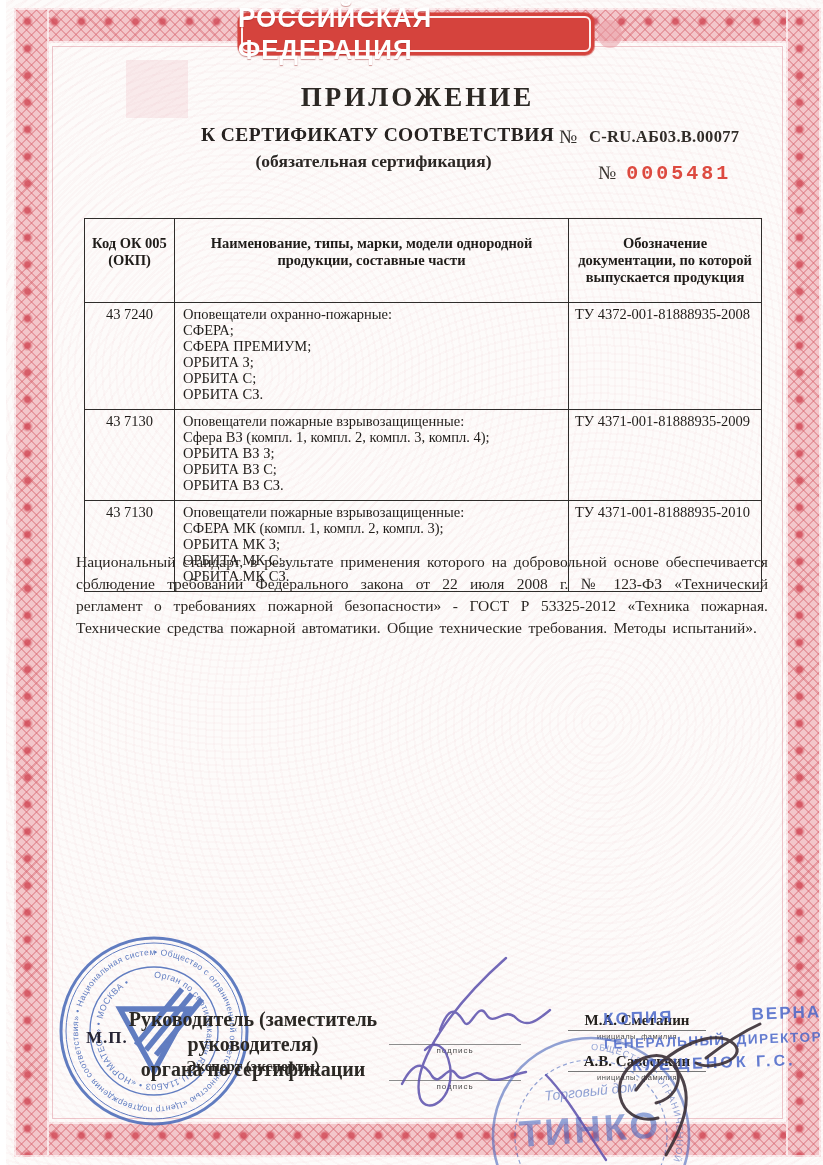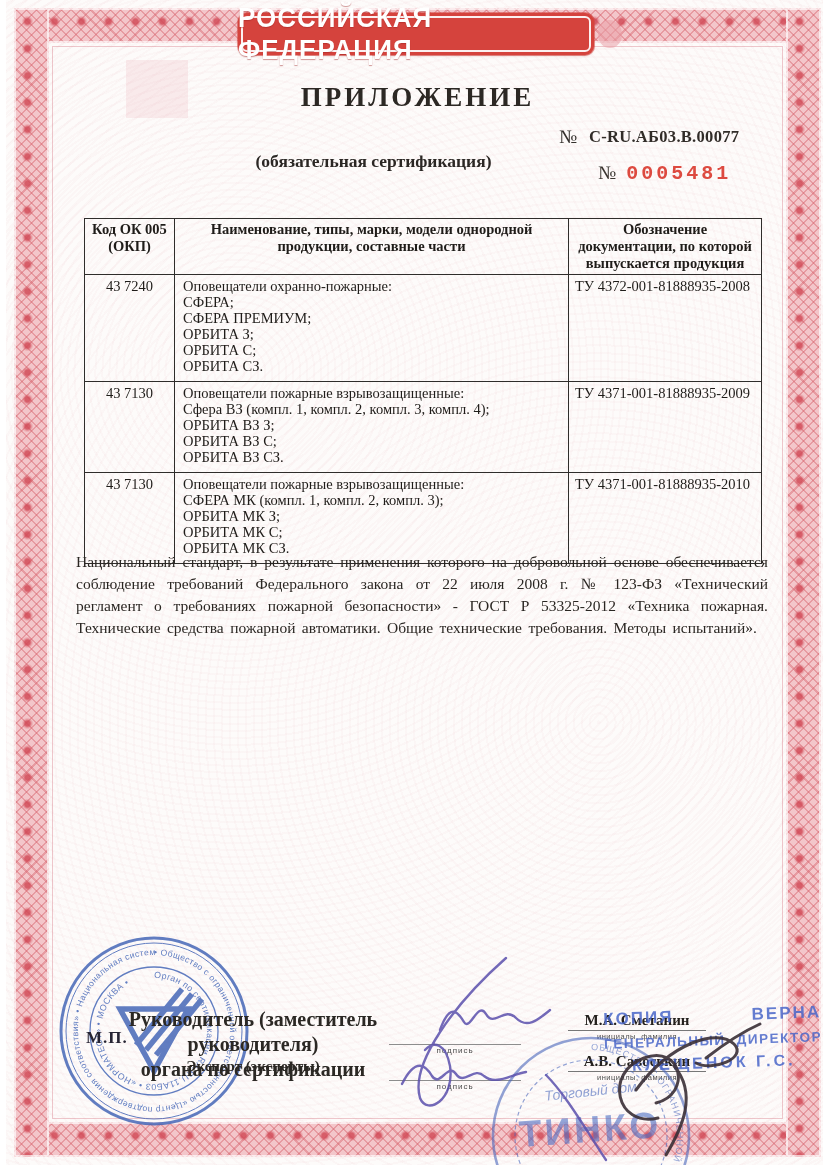--- a/index.html
+++ b/index.html
@@ -50,21 +50,21 @@
   .cert-no-sign{position:absolute;left:553px;top:126px;font-size:19px;color:#33302c;}
   .cert-number{position:absolute;left:583px;top:127px;font-weight:bold;font-size:16.5px;letter-spacing:.3px;color:#312c28;}
   .cert-type{position:absolute;left:195px;top:151px;width:345px;text-align:center;font-weight:bold;font-size:17.5px;color:#2b2724;}
   .blank-number{position:absolute;left:592px;top:162px;display:flex;align-items:baseline;gap:10px;}
   .blank-number .nsign{font-size:19px;color:#3a3530;}
   .blank-number .digits{font-family:"Liberation Mono","DejaVu Sans Mono",monospace;font-weight:bold;font-size:20px;letter-spacing:3px;color:#dd4a40;}
 
   
   table.prod{position:absolute;left:78px;top:218px;width:677px;border-collapse:collapse;table-layout:fixed;}
   table.prod th,table.prod td{border:1.4px solid #2f2d2b;font-size:14.5px;color:#1f1c19;vertical-align:top;}
-  table.prod th{font-weight:bold;text-align:center;padding:2px 4px;line-height:1.18;}
+  table.prod th{font-weight:bold;text-align:center;padding:16px 4px;line-height:1.18;}
   col.c1{width:90px;}col.c2{width:394px;}col.c3{width:193px;}
   td.code{text-align:center;padding-top:3px;}
   td.names{padding:3px 8px 7px 8px;}
   td.names div{line-height:16px;}
   td.doc{padding:3px 2px 0 6px;}
   tr.r1{height:95px;}tr.r2{height:83px;}tr.r3{height:84px;}
 
   
   .std-par{
     position:absolute;left:70px;top:551px;width:692px;
@@ -115,20 +115,21 @@
   <div class="bframe right"></div>
   <div class="inner-line"></div>
   <div class="wm-rect"></div>
 
   <div class="banner">
     <span class="banner-text">РОССИЙСКАЯ ФЕДЕРАЦИЯ</span>
   </div>
   <div class="banner-ornament"></div>
 
   <div class="doc-title">ПРИЛОЖЕНИЕ</div>
+  <div class="cert-label">К СЕРТИФИКАТУ СООТВЕТСТВИЯ</div>
   <div class="cert-no-sign">№</div>
   <div class="cert-number">C-RU.АБ03.В.00077</div>
   <div class="cert-type">(обязательная сертификация)</div>
   <div class="blank-number">
     <span class="nsign">№</span>
     <span class="digits">0005481</span>
   </div>
 
   <table class="prod">
     <colgroup>

